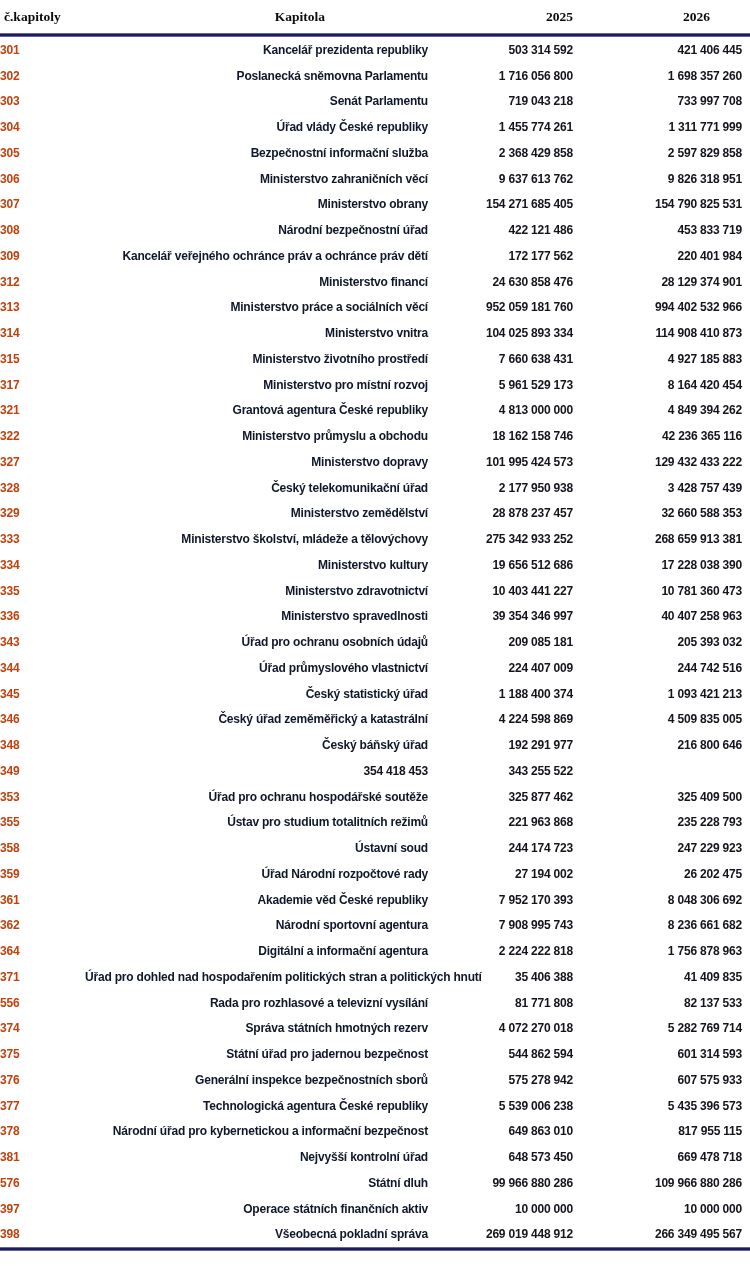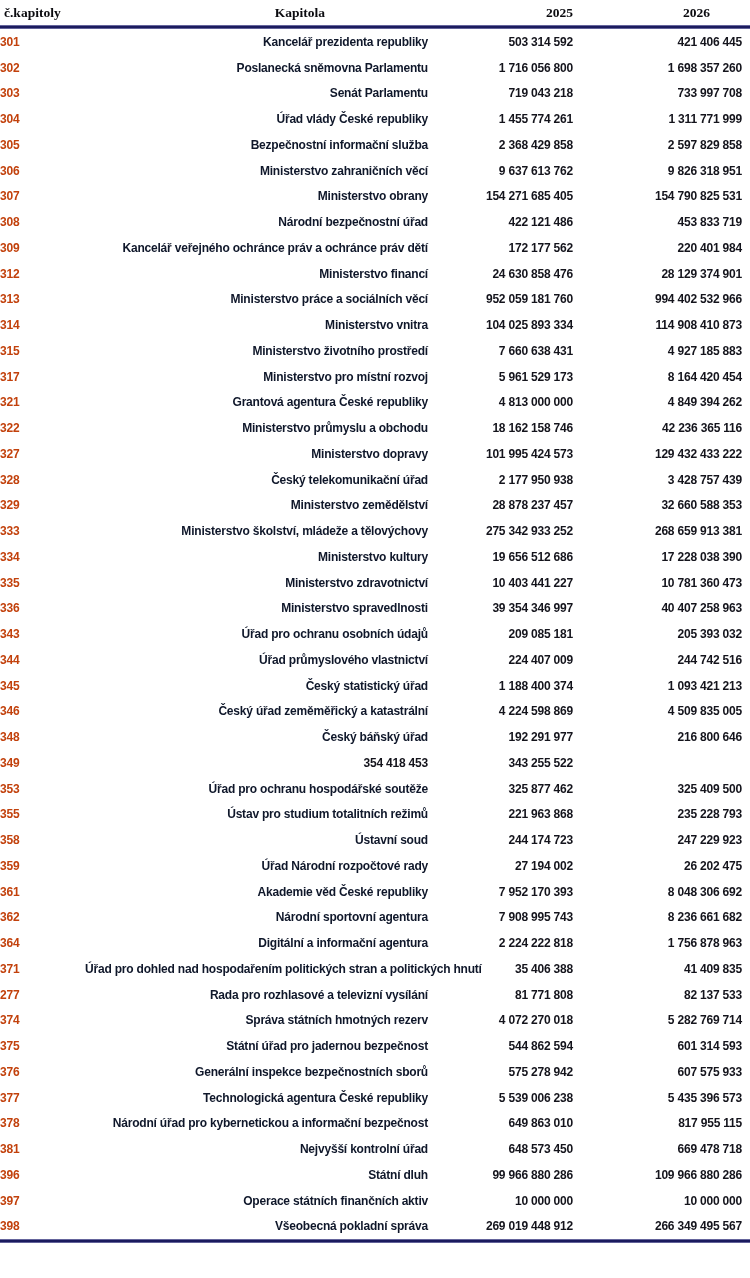--- a/index.html
+++ b/index.html
@@ -4,21 +4,21 @@
 <style>
   html,body{margin:0;padding:0;}
   body{
     width:750px;height:1278px;background:#ffffff;
     font-family:"Liberation Sans",sans-serif;
     color:#101014;overflow:hidden;
   }
   .page{width:742px;padding-right:8px;}
   .thead{
     display:grid;grid-template-columns:82px 436px 55px 169px;
-    height:25px;align-items:center;
+    height:33px;align-items:center;
     font-family:"Liberation Serif",serif;font-weight:bold;font-size:13.5px;color:#0c0c10;
   }
   .th-num{padding-left:4px;text-align:left;}
   .th-name{text-align:center;}
   .th-y1{text-align:right;}
   .th-y2{text-align:right;padding-right:32px;}
   .rule{
     height:4px;width:750px;margin-left:0;
     background:linear-gradient(#9a9ac8 0%,#1b1b5e 30%,#1b1b5e 72%,#9a9ac8 100%);
   }
@@ -264,21 +264,21 @@
     <div class="cell c-val">2 224 222 818</div>
     <div class="cell c-val">1 756 878 963</div>
   </div>
       <div class="trow">
     <div class="cell c-num">371</div>
     <div class="cell c-name">Úřad pro dohled nad hospodařením politických stran a politických hnutí</div>
     <div class="cell c-val">35 406 388</div>
     <div class="cell c-val">41 409 835</div>
   </div>
       <div class="trow">
-    <div class="cell c-num">277</div>
+    <div class="cell c-num">556</div>
     <div class="cell c-name">Rada pro rozhlasové a televizní vysílání</div>
     <div class="cell c-val">81 771 808</div>
     <div class="cell c-val">82 137 533</div>
   </div>
       <div class="trow">
     <div class="cell c-num">374</div>
     <div class="cell c-name">Správa státních hmotných rezerv</div>
     <div class="cell c-val">4 072 270 018</div>
     <div class="cell c-val">5 282 769 714</div>
   </div>
@@ -306,21 +306,21 @@
     <div class="cell c-val">649 863 010</div>
     <div class="cell c-val">817 955 115</div>
   </div>
       <div class="trow">
     <div class="cell c-num">381</div>
     <div class="cell c-name">Nejvyšší kontrolní úřad</div>
     <div class="cell c-val">648 573 450</div>
     <div class="cell c-val">669 478 718</div>
   </div>
       <div class="trow">
-    <div class="cell c-num">396</div>
+    <div class="cell c-num">576</div>
     <div class="cell c-name">Státní dluh</div>
     <div class="cell c-val">99 966 880 286</div>
     <div class="cell c-val">109 966 880 286</div>
   </div>
       <div class="trow">
     <div class="cell c-num">397</div>
     <div class="cell c-name">Operace státních finančních aktiv</div>
     <div class="cell c-val">10 000 000</div>
     <div class="cell c-val">10 000 000</div>
   </div>

